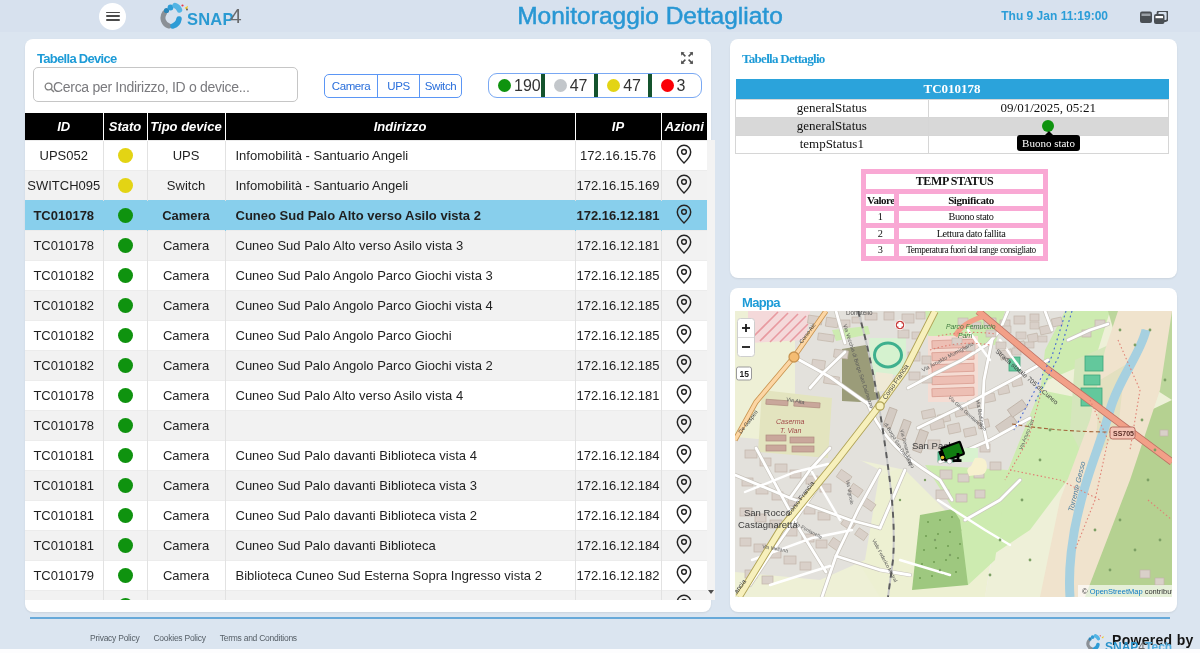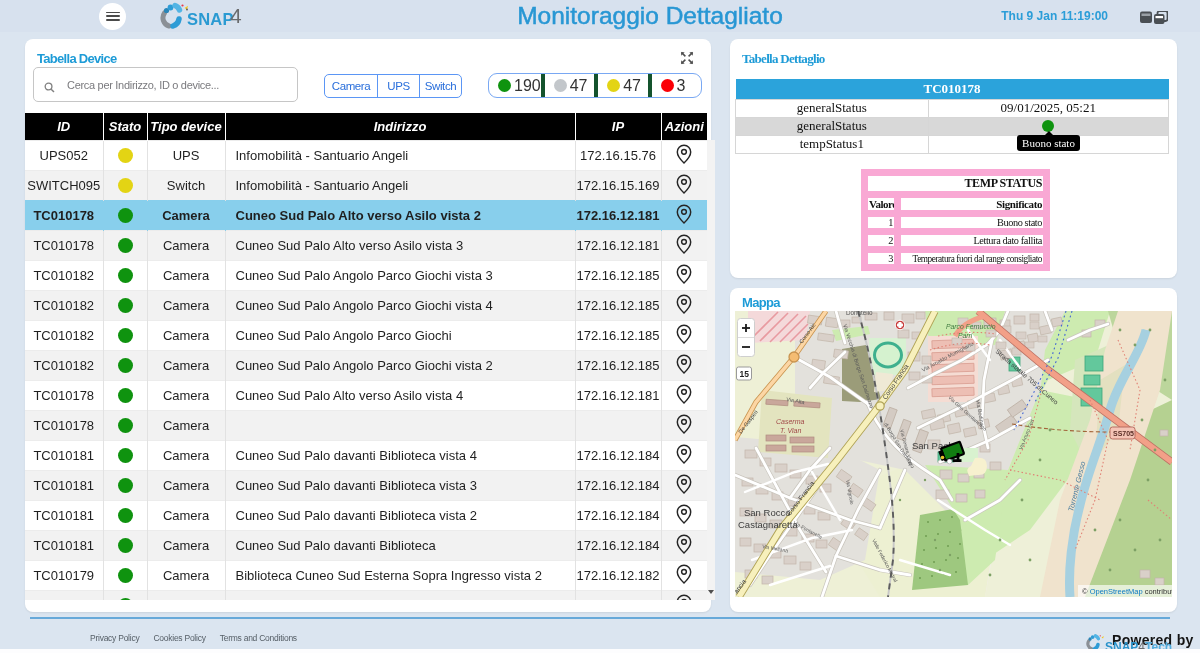--- a/index.html
+++ b/index.html
@@ -10,21 +10,21 @@
   .burger span { position:absolute; left:6.5px; width:14px; height:1.8px; background:#4a4a4a; border-radius:1px; }
   .title { position:absolute; left:100px; top:2px; width:1100px; text-align:center; font-size:24.5px; color:#2897d4; -webkit-text-stroke:0.5px #2897d4; }
   .clock { position:absolute; right:92px; top:9px; font-size:12px; font-weight:bold; color:#2b9dd8; }
   .panel { position:absolute; background:#fff; border-radius:8px; box-shadow:0 1px 2px rgba(0,0,0,0.08); }
   .ptitle { position:absolute; left:12px; top:12px; font-size:13px; letter-spacing:-0.7px; font-weight:bold; color:#1d9bd7; }
 
   
   #pdev { left:25px; top:39px; width:686px; height:573px; }
   .search { position:absolute; left:8px; top:28px; width:265px; height:35px; border:1px solid #c6c6c6; border-radius:5px; background:#fff; }
   .search svg { position:absolute; left:10px; top:14px; }
-  .search .ph { position:absolute; left:19px; top:11px; font-size:11px; letter-spacing:-0.3px; color:#7a7a7e;padding-left:14px; }
+  .search .ph { position:absolute; left:19px; top:11px; font-size:14px; letter-spacing:-0.3px; color:#7a7a7e; }
   .fgroup { position:absolute; left:299px; top:35px; width:138px; height:24px; border:1px solid #5b96f5; border-radius:5px; display:flex; }
   .fgroup div { flex:1; text-align:center; font-size:11.5px; letter-spacing:-0.4px; color:#2a6fdb; line-height:22px; }
   .fgroup div + div { border-left:1px solid #5b96f5; }
   .sgroup { position:absolute; left:463px; top:34px; width:214px; height:25px; border:1px solid #79a8f3; border-radius:9px; display:flex; background:#fff; }
   .sgroup .cell { flex:1; display:flex; align-items:center; padding-left:9px; font-size:16px; color:#333; }
   .sgroup .cell + .cell { border-left:4px solid #14532d; }
   .dot { display:inline-block; border-radius:50%; }
   .sgroup .dot { width:13px; height:13px; margin-right:3px; }
   .g { background:#0f930f; } .gr { background:#c3c7cb; } .y { background:#e3d414; } .r { background:#fb0007; }
 
@@ -43,21 +43,21 @@
 
   
   #pdet { left:730px; top:39px; width:447px; height:239px;font-family:Liberation Serif, serif; }
   table.det { position:absolute; left:5px; top:40px; width:434px; border-collapse:collapse; font-size:13px; color:#111; }
   table.det th { background:#2ba3db; color:#fff; font-weight:bold; height:20px; font-size:13px; }
   table.det td { height:18px; text-align:center; border:1px solid #d6d6d6; }
   table.det tr.gray td { background:#d8d8d8; }
   .tooltip { position:absolute; left:287px; top:96px; width:63px; height:16px; background:#000; color:#fff; border-radius:3px; font-size:11px; text-align:center; line-height:16px; z-index:5; }
   .tooltip:before { content:""; position:absolute; left:28px; top:-4px; border:4px solid transparent; border-bottom-color:#000; border-top:none; }
   table.temp { position:absolute; left:131px; top:130px; width:182px; border-collapse:collapse; table-layout:fixed; font-size:10.3px; letter-spacing:-0.4px; color:#111; white-space:nowrap; }
-  table.temp td { border:7px solid #f9a8d4; text-align:right; height:16.5px; padding:0 1px; overflow:hidden; }
+  table.temp td { border:5px solid #f9a8d4; text-align:center; height:16.5px; padding:0 1px; overflow:hidden; }
   table.temp .tt { font-weight:bold; font-size:12px; height:17px; }
 
   
   #pmap { left:730px; top:288px; width:447px; height:324px; }
   #mapbox { position:absolute; left:5px; top:23px; width:437px; height:286px; overflow:hidden; }
 
   
   .fline { position:absolute; left:30px; top:617px; width:1140px; height:0; border-top:2px solid #67a9d9; }
   .flinks { position:absolute; left:90px; top:633px; font-size:8.5px; letter-spacing:-0.25px; color:#555e66; }
   .flinks span { margin-right:14px; }

